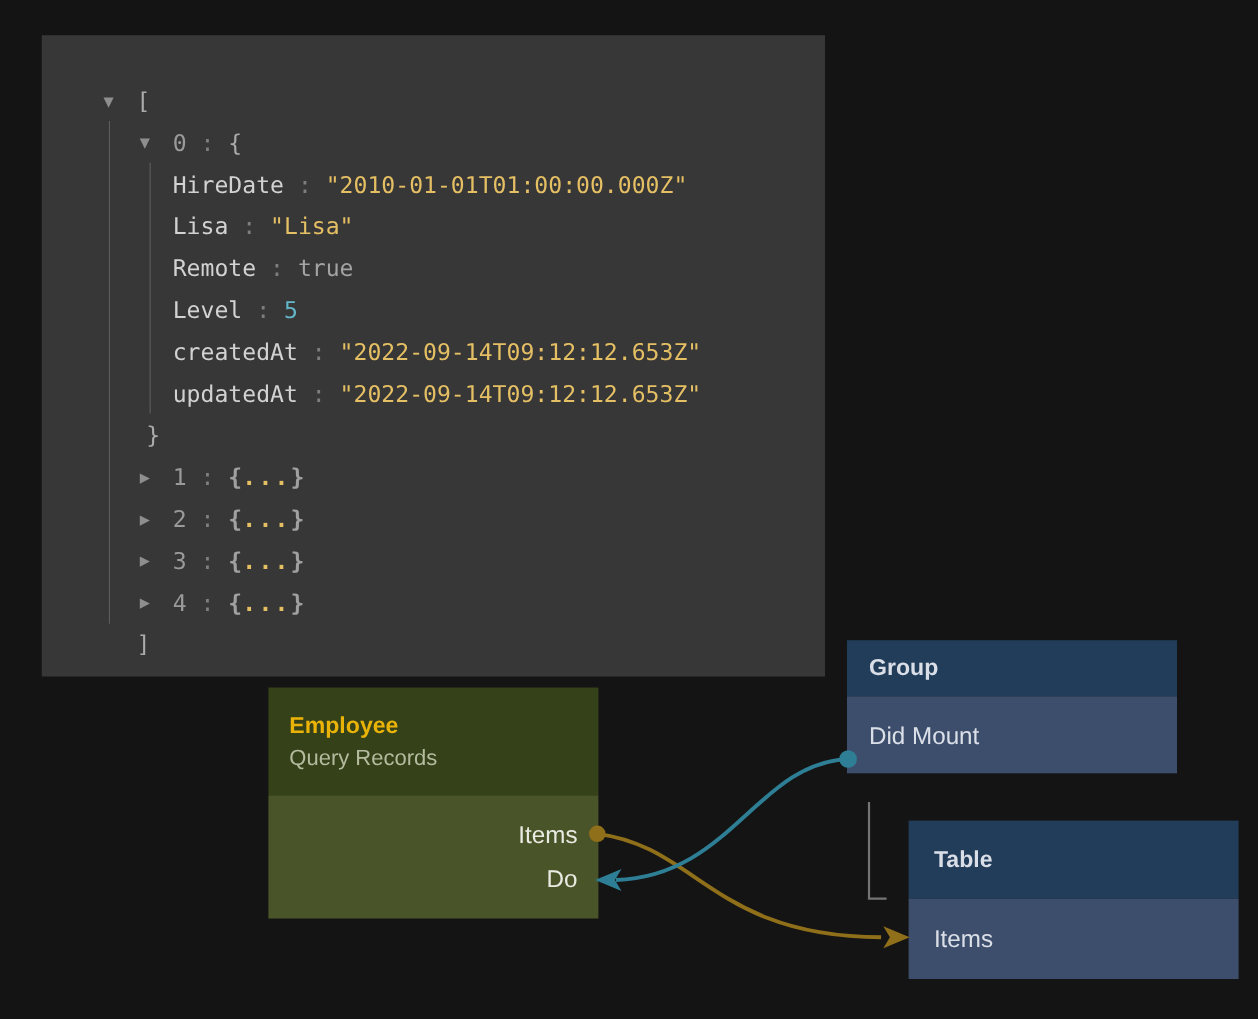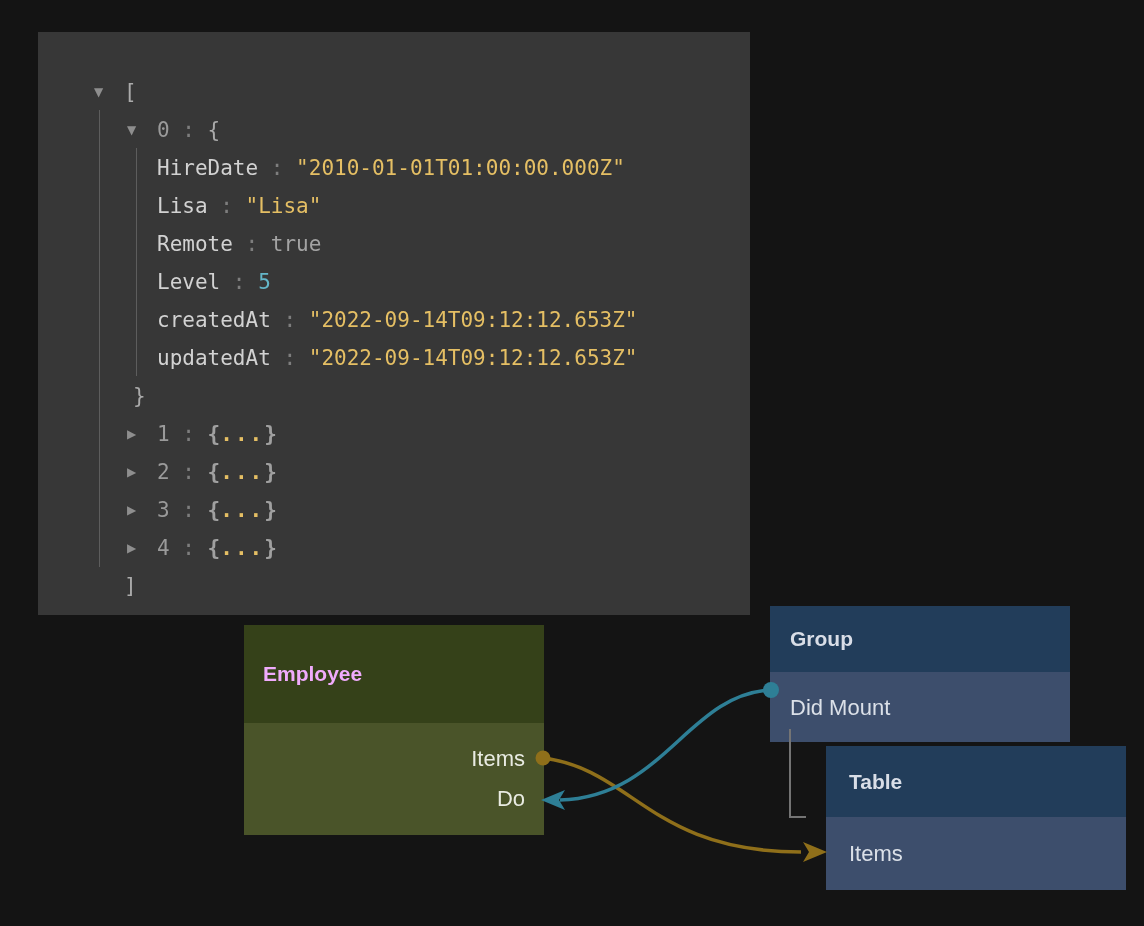--- a/index.html
+++ b/index.html
@@ -48,27 +48,27 @@
   
   .node{position:absolute;width:300px;}
   .node-header{box-sizing:border-box;display:flex;flex-direction:column;justify-content:center;}
   .node-body{position:relative;}
   .node-title{font-weight:bold;font-size:21px;}
   .node-subtitle{font-size:20px;margin-top:6px;}
   .port-label{position:absolute;transform:translateY(-50%);font-size:22px;}
 
   .node-employee{left:244px;top:625px;}
   .node-employee .node-header{height:98px;background:#354119;padding-left:19px;}
-  .node-employee .node-title{color:#f0abfc;}
+  .node-employee .node-title{color:#eab308;}
   .node-employee .node-subtitle{color:#b4bb9e;}
   .node-employee .node-body{height:112px;background:#4a5429;}
   .node-employee .port-label{right:19px;color:#e9ebe2;}
 
   .node-group{left:770px;top:582px;}
-  .node-group .node-header{height:66px;background:#223d5a;padding-left:20px;margin-top:24px;}
+  .node-group .node-header{height:51px;background:#223d5a;padding-left:20px;}
   .node-group .node-title{color:#d9dee7;}
   .node-group .node-body{height:70px;background:#3d4e6c;}
   .node-group .port-label{left:20px;color:#dbe0e8;}
 
   .node-table{left:810px;top:746px;margin-left:16px;}
   .node-table .node-header{height:71px;background:#223d5a;padding-left:23px;}
   .node-table .node-title{color:#d9dee7;}
   .node-table .node-body{height:73px;background:#3d4e6c;}
   .node-table .port-label{left:23px;color:#dbe0e8;}
 
@@ -95,20 +95,21 @@
       <div class="trow t-collapsed"><span class="arr">▶</span><span class="index">2</span><span class="punct"> : </span><span class="cbrace">{</span><span class="dots">...</span><span class="cbrace">}</span></div>
       <div class="trow t-collapsed"><span class="arr">▶</span><span class="index">3</span><span class="punct"> : </span><span class="cbrace">{</span><span class="dots">...</span><span class="cbrace">}</span></div>
       <div class="trow t-collapsed"><span class="arr">▶</span><span class="index">4</span><span class="punct"> : </span><span class="cbrace">{</span><span class="dots">...</span><span class="cbrace">}</span></div>
       <div class="trow t-close"><span class="bracket">]</span></div>
     </div>
 </div>
 
 <div class="node node-employee">
   <div class="node-header">
     <div class="node-title">Employee</div>
+    <div class="node-subtitle">Query Records</div>
   </div>
   <div class="node-body">
     <span class="port-label" style="top:36px">Items</span>
     <span class="port-label" style="top:76px">Do</span>
   </div>
 </div>
 
 <div class="node node-group">
   <div class="node-header">
     <div class="node-title">Group</div>

